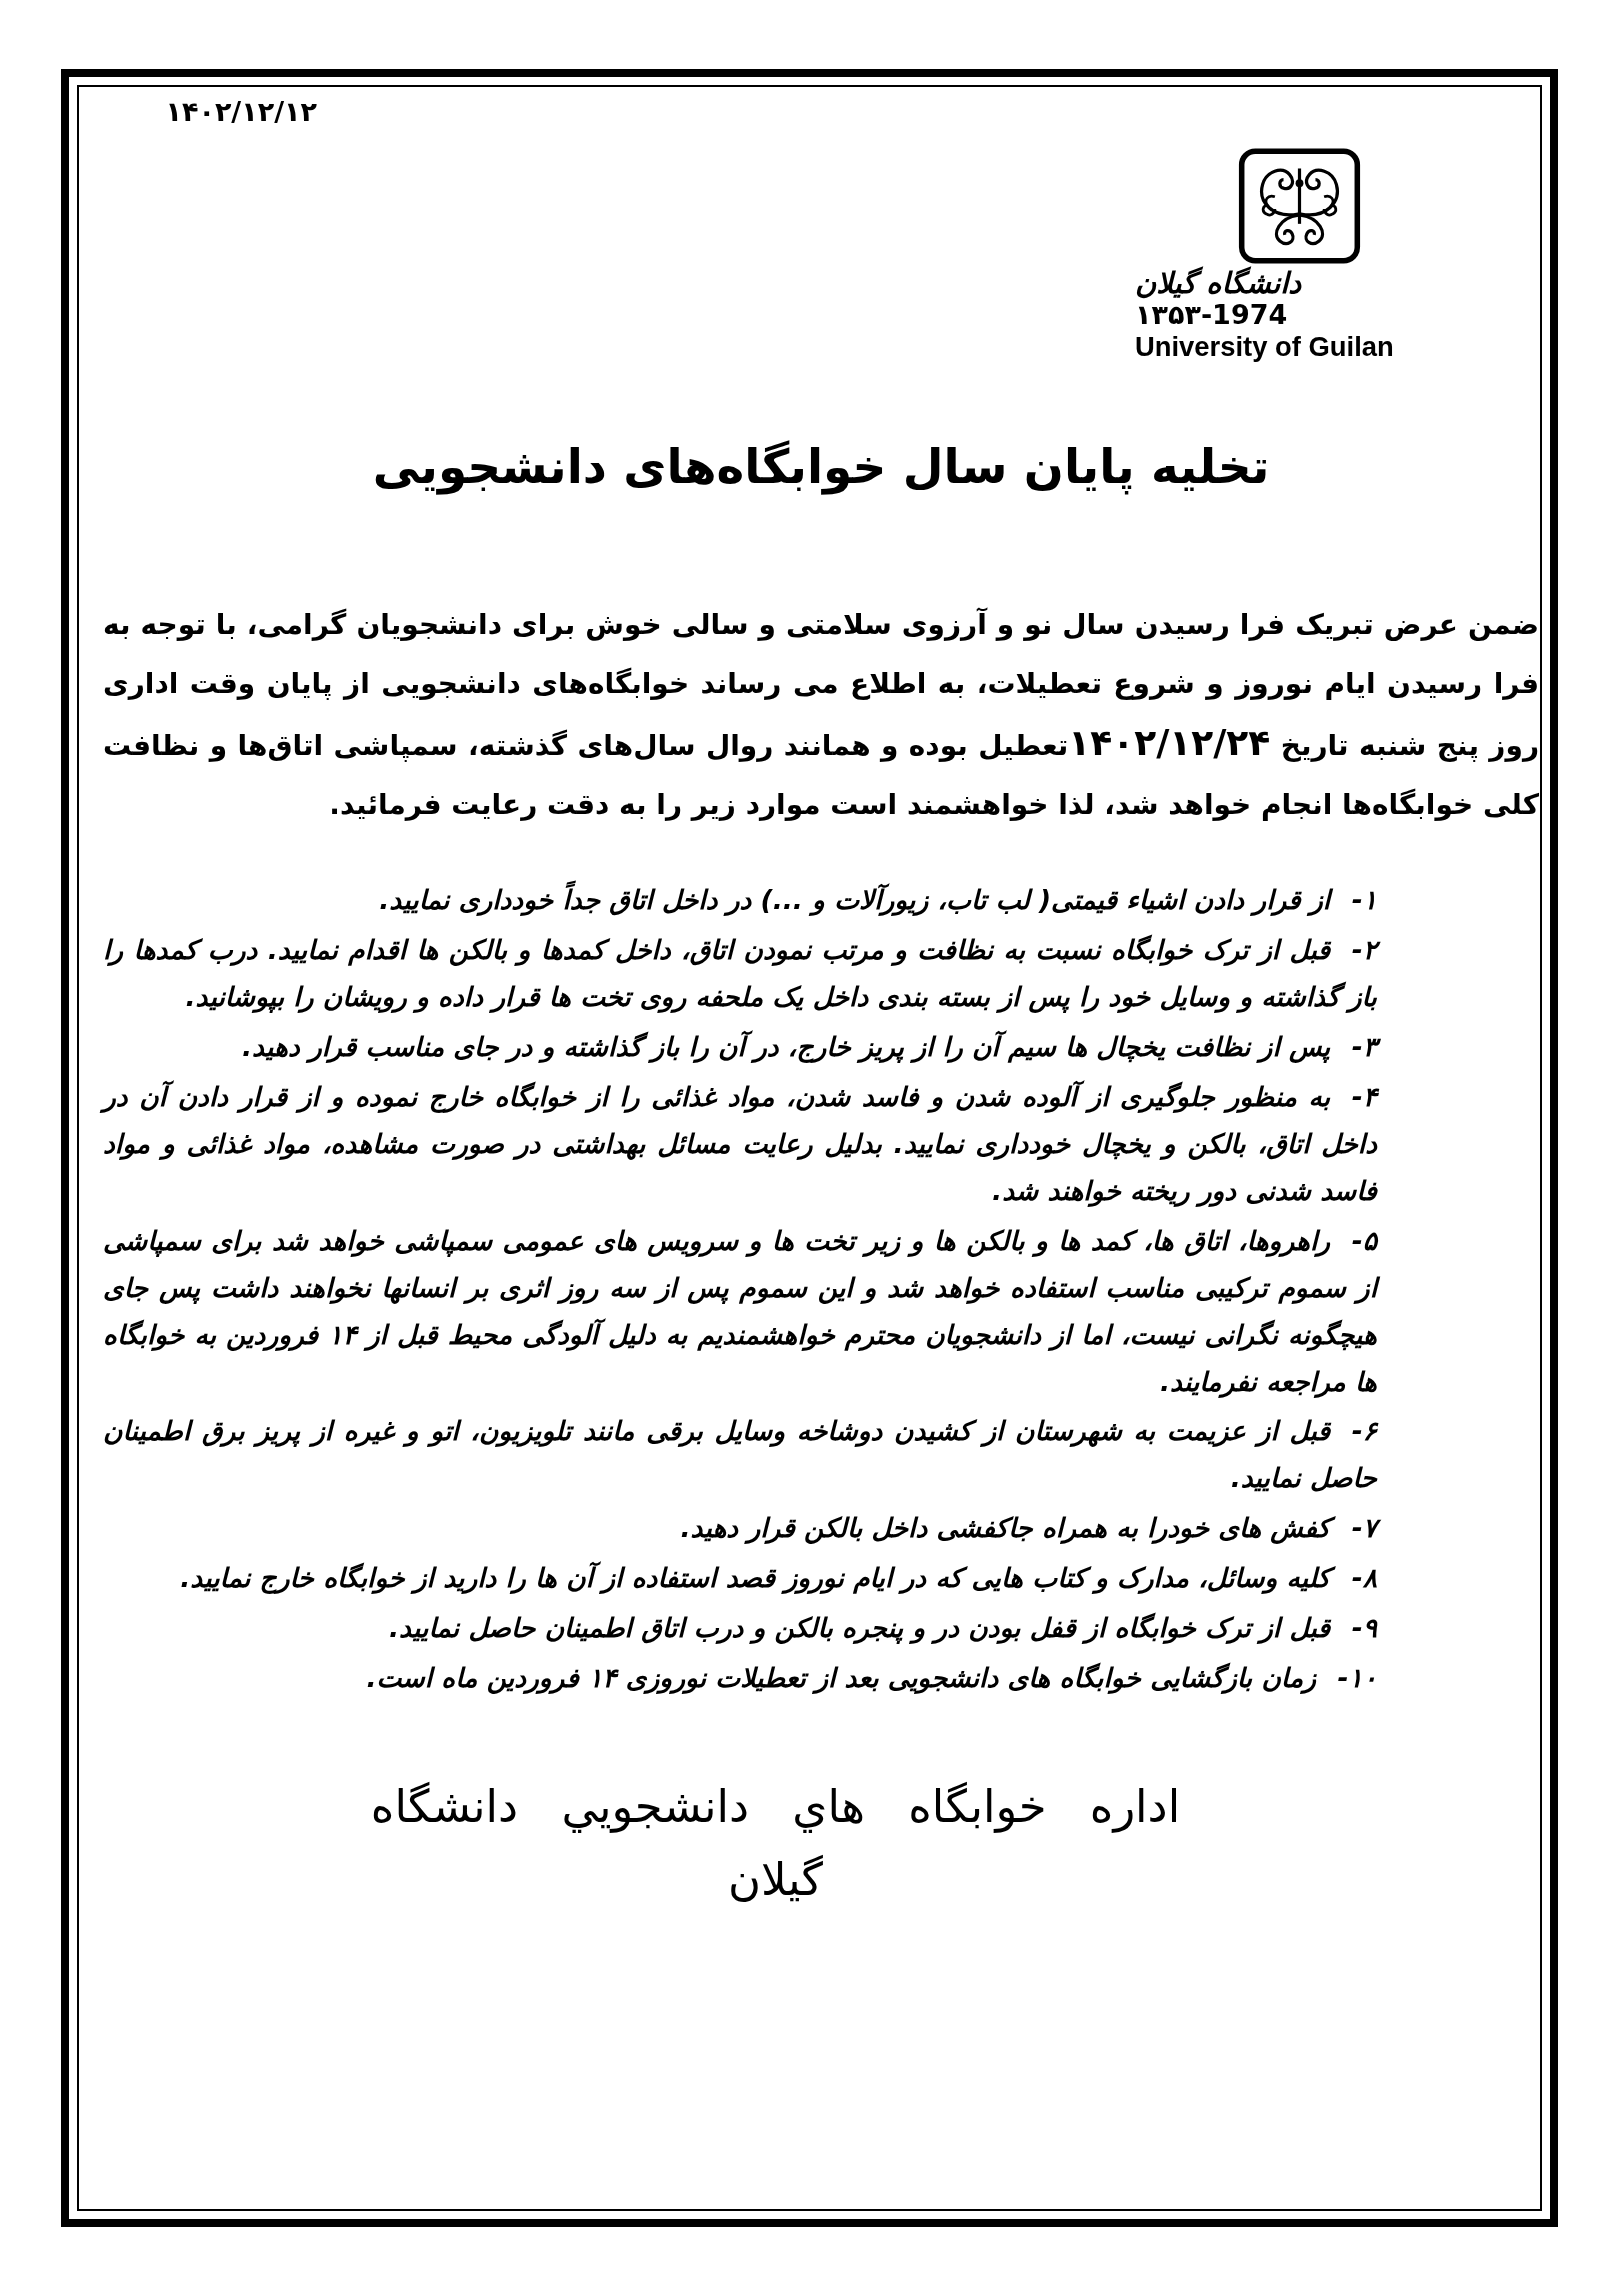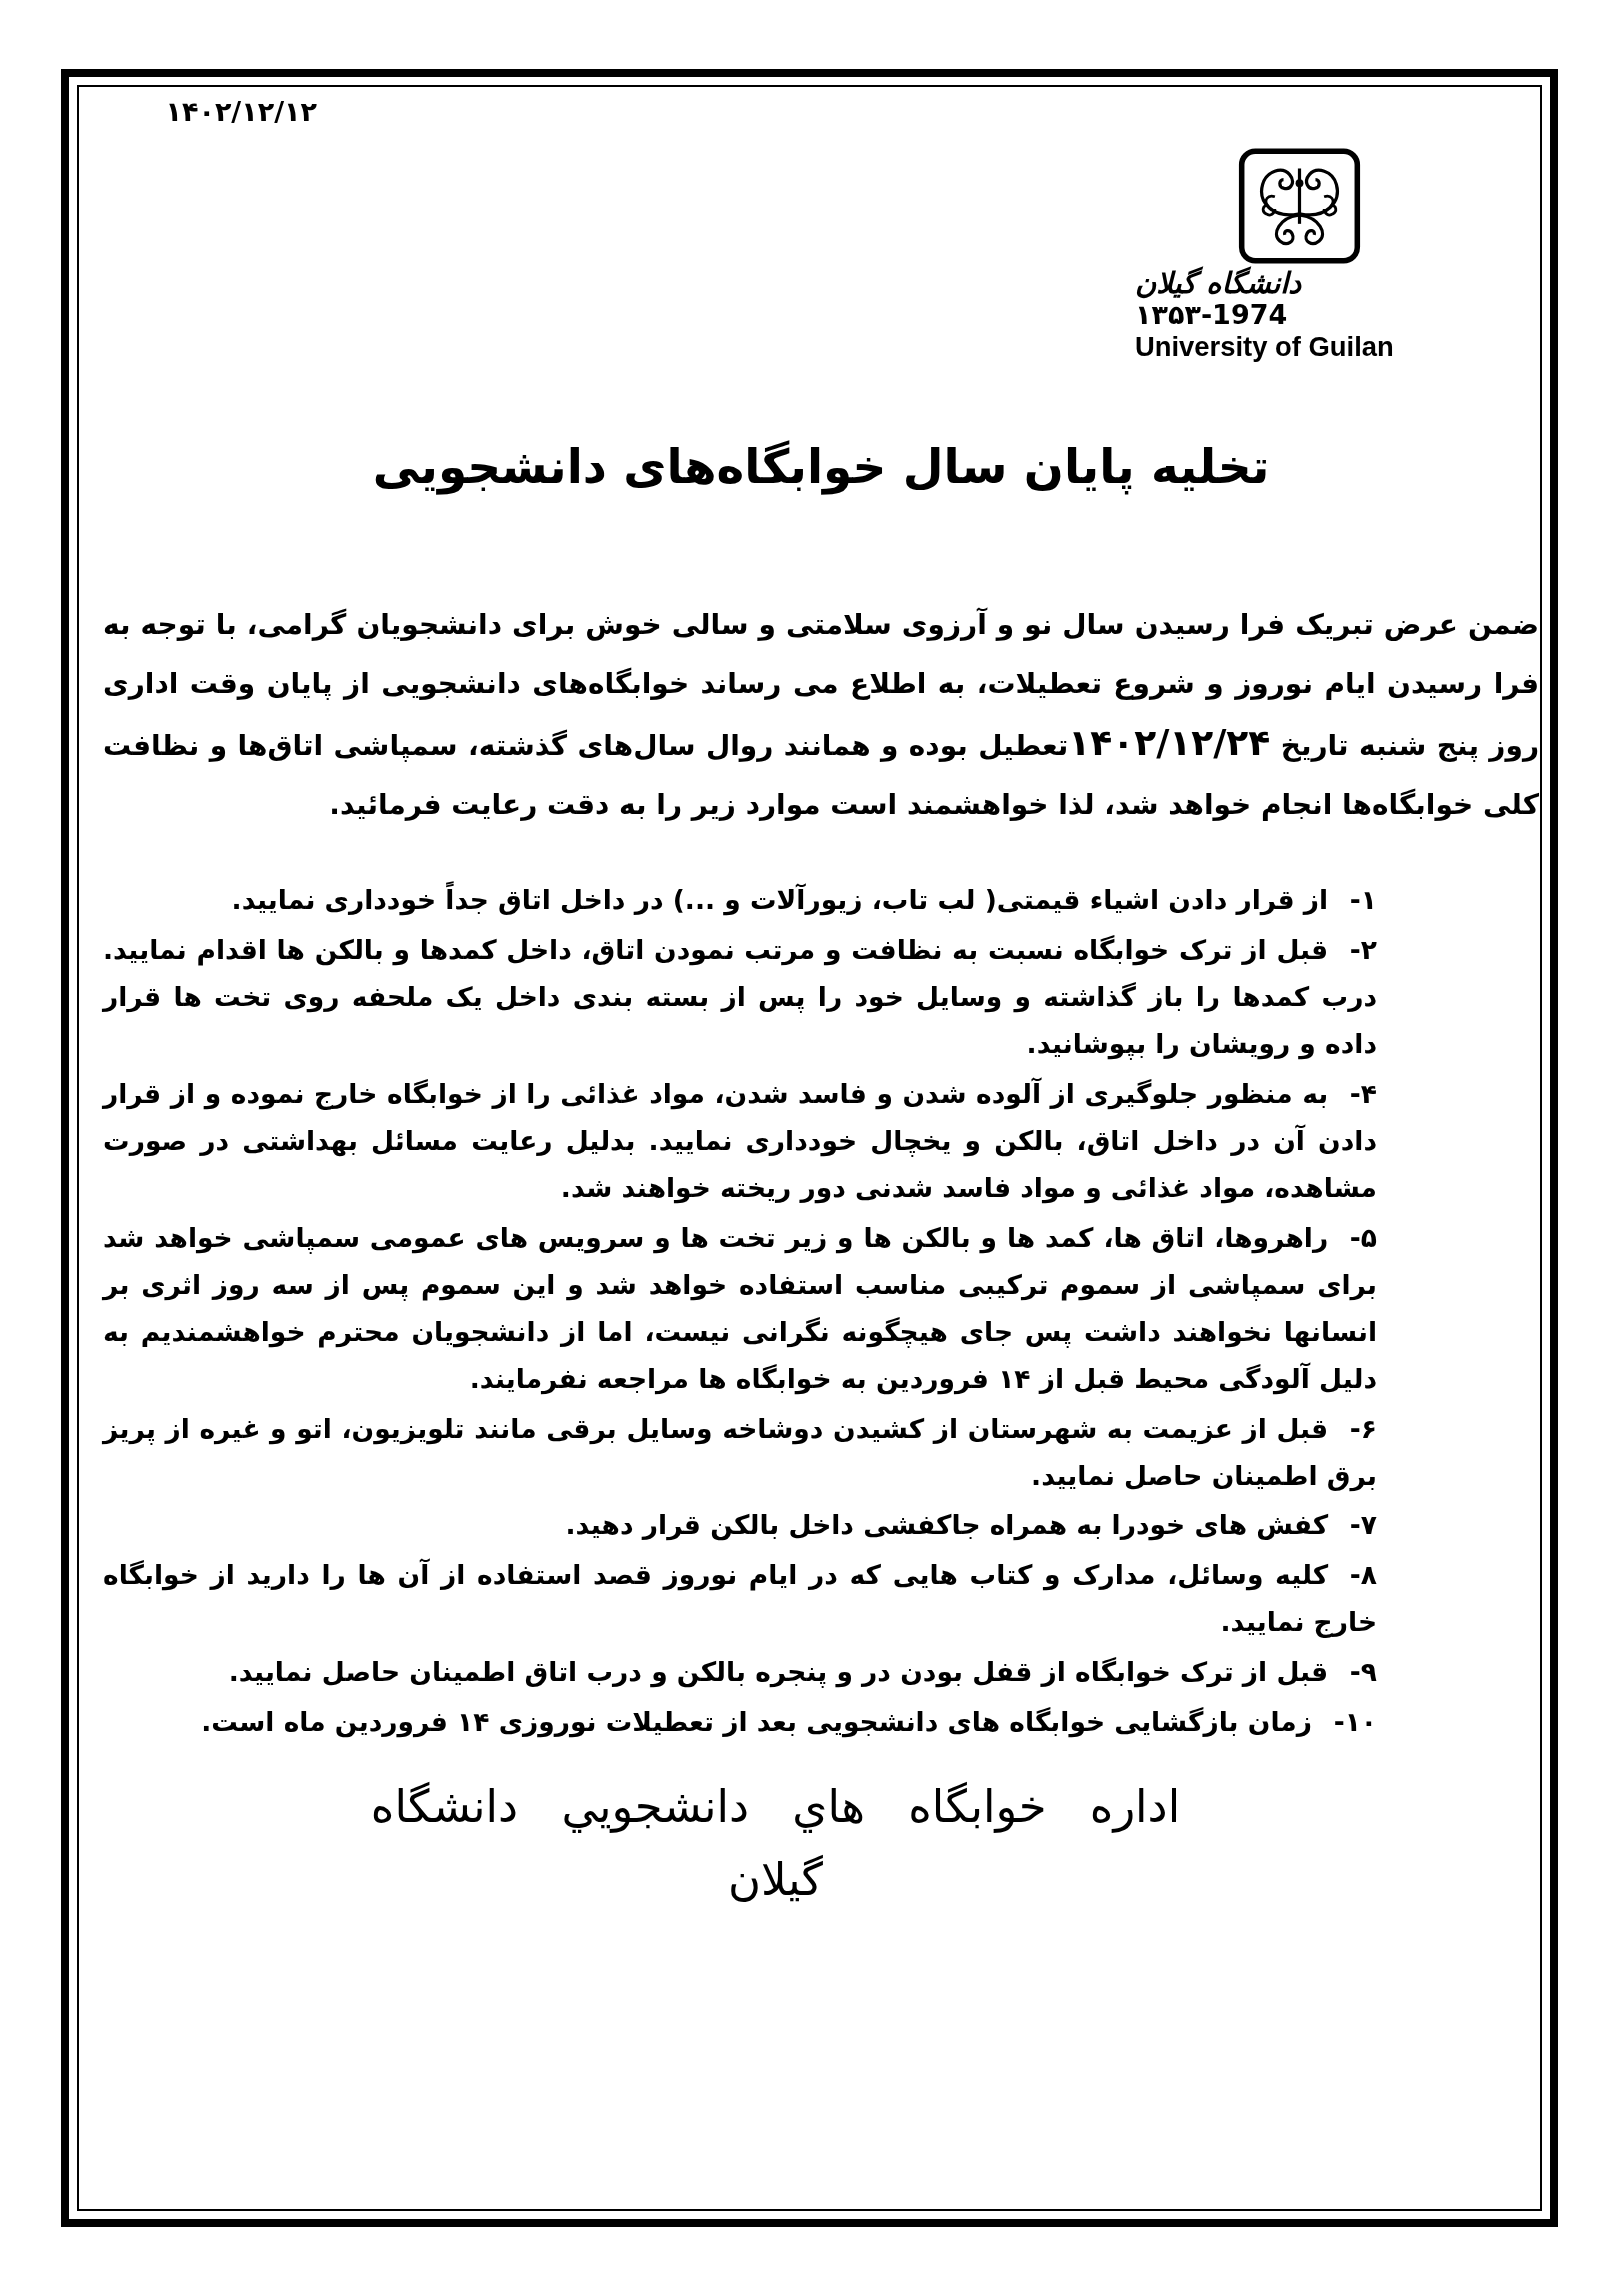--- a/index.html
+++ b/index.html
@@ -55,20 +55,21 @@
   .intro .bold-date{font-size:36px;font-weight:bold;}
 
   .rules{
     position:absolute;left:103px;right:244px;top:876px;
     direction:rtl;
     font-size:26.5px;font-weight:bold;line-height:47px;
   }
   .rules .item{
     margin:0 0 2.9px 0;
     text-align:justify;
+    font-style:italic;
   }
   .rules .num{margin-left:21.6px;white-space:nowrap;}
 
   .footer{
     position:absolute;left:103px;width:1345px;top:1770px;
     direction:rtl;text-align:center;
     font-size:45px;font-weight:normal;line-height:73px;
     letter-spacing:13.7px;word-spacing:29px;
   }
 </style>
@@ -99,20 +100,21 @@
     <div class="name-en">University of Guilan</div>
   </div>
 
   <div class="title">تخلیه پایان سال خوابگاه‌های دانشجویی</div>
 
   <p class="intro"><span>ضمن عرض تبریک فرا رسیدن سال نو و آرزوی سلامتی و سالی خوش برای دانشجویان گرامی، با توجه به فرا رسیدن ایام نوروز و شروع تعطیلات، به اطلاع می رساند خوابگاه‌های دانشجویی از پایان وقت اداری روز پنج شنبه تاریخ </span><span class="bold-date">۱۴۰۲/۱۲/۲۴</span><span>تعطیل بوده و همانند روال سال‌های گذشته، سمپاشی اتاق‌ها و نظافت کلی خوابگاه‌ها انجام خواهد شد، لذا خواهشمند است موارد زیر را به دقت رعایت فرمائید.</span></p>
 
   <div class="rules" id="rules">
       <p class="item"><span class="num">۱-</span><span>از قرار دادن اشیاء قیمتی( لب تاب، زیورآلات و ...) در داخل اتاق جداً خودداری نمایید.</span></p>
       <p class="item"><span class="num">۲-</span><span>قبل از ترک خوابگاه نسبت به نظافت و مرتب نمودن اتاق، داخل کمدها و بالکن ها اقدام نمایید. درب کمدها را باز گذاشته و وسایل خود را پس از بسته بندی داخل یک ملحفه روی تخت ها قرار داده و رویشان را بپوشانید.</span></p>
+      <p class="item"><span class="num">۳-</span><span>پس از نظافت یخچال ها سیم آن را از پریز خارج، در آن را باز گذاشته و در جای مناسب قرار دهید.</span></p>
       <p class="item"><span class="num">۴-</span><span>به منظور جلوگیری از آلوده شدن و فاسد شدن، مواد غذائی را از خوابگاه خارج نموده و از قرار دادن آن در داخل اتاق، بالکن و یخچال خودداری نمایید. بدلیل رعایت مسائل بهداشتی در صورت مشاهده، مواد غذائی و مواد فاسد شدنی دور ریخته خواهند شد.</span></p>
       <p class="item"><span class="num">۵-</span><span>راهروها، اتاق ها، کمد ها و بالکن ها و زیر تخت ها و سرویس های عمومی سمپاشی خواهد شد برای سمپاشی از سموم ترکیبی مناسب استفاده خواهد شد و این سموم پس از سه روز اثری بر انسانها نخواهند داشت پس جای هیچگونه نگرانی نیست، اما از دانشجویان محترم خواهشمندیم به دلیل آلودگی محیط قبل از ۱۴ فروردین به خوابگاه ها مراجعه نفرمایند.</span></p>
       <p class="item"><span class="num">۶-</span><span>قبل از عزیمت به شهرستان از کشیدن دوشاخه وسایل برقی مانند تلویزیون، اتو و غیره از پریز برق اطمینان حاصل نمایید.</span></p>
       <p class="item"><span class="num">۷-</span><span>کفش های خودرا به همراه جاکفشی داخل بالکن قرار دهید.</span></p>
       <p class="item"><span class="num">۸-</span><span>کلیه وسائل، مدارک و کتاب هایی که در ایام نوروز قصد استفاده از آن ها را دارید از خوابگاه خارج نمایید.</span></p>
       <p class="item"><span class="num">۹-</span><span>قبل از ترک خوابگاه از قفل بودن در و پنجره بالکن و درب اتاق اطمینان حاصل نمایید.</span></p>
       <p class="item"><span class="num">۱۰-</span><span>زمان بازگشایی خوابگاه های دانشجویی بعد از تعطیلات نوروزی ۱۴ فروردین ماه است.</span></p>
     </div>
 
   <div class="footer">

